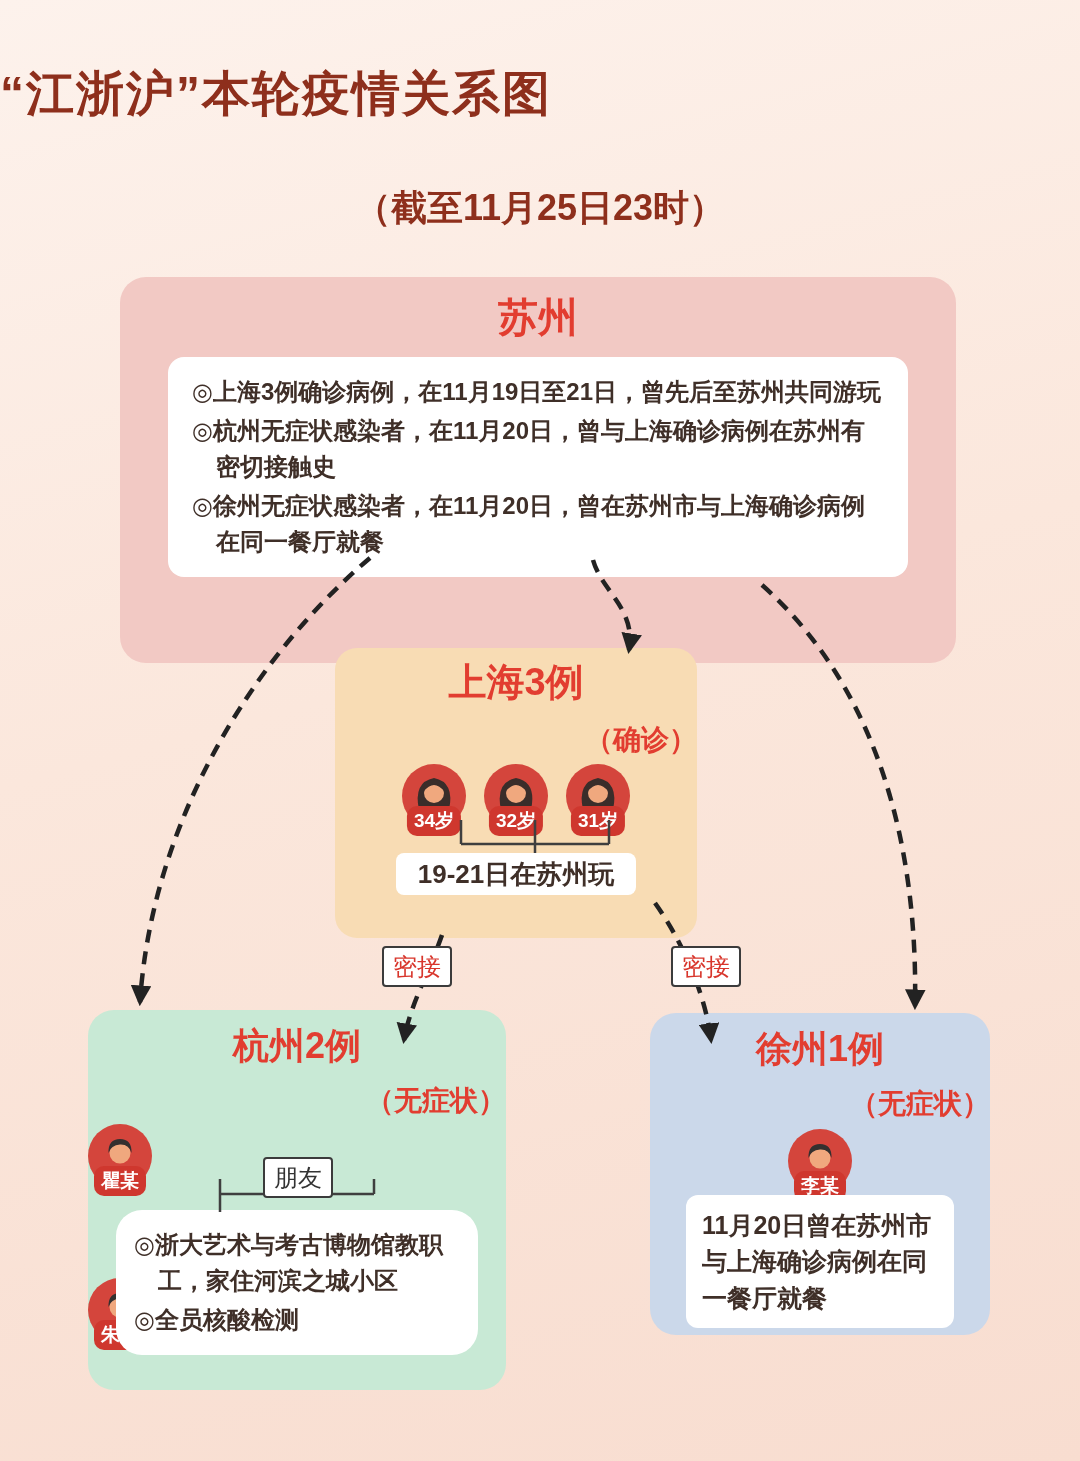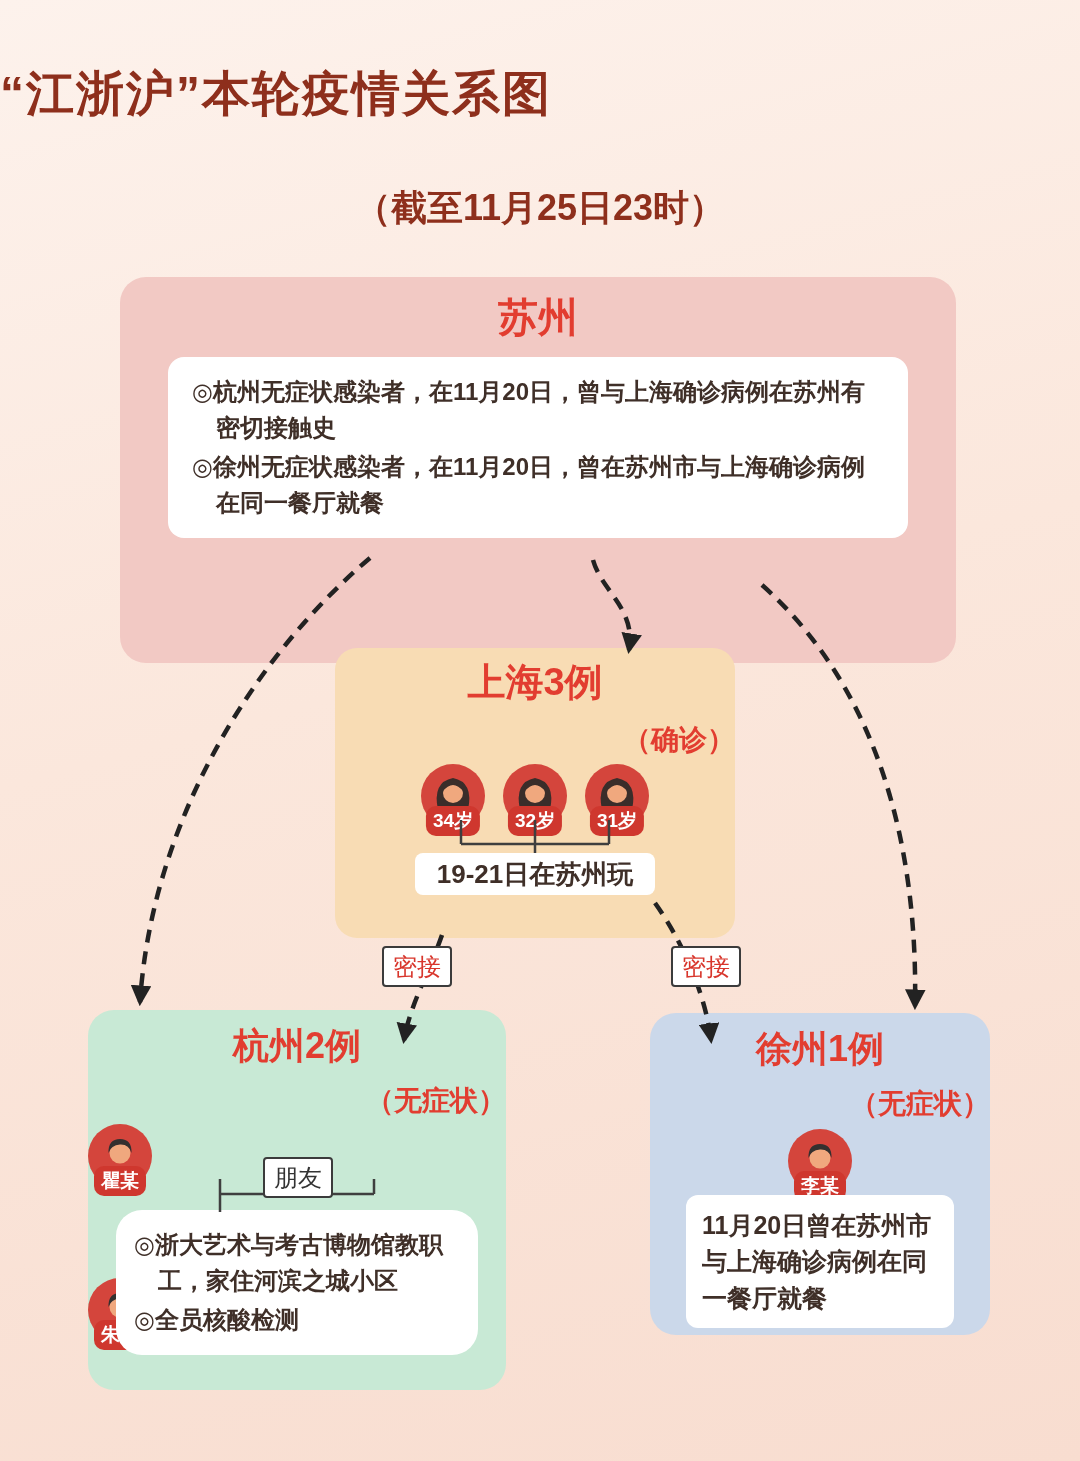--- a/index.html
+++ b/index.html
@@ -28,21 +28,21 @@
   .suzhou .panel-title { margin-top:16px; font-size:40px; }
   .suzhou-details {
     position:absolute; left:48px; right:48px; top:80px;
     background:#ffffff; border-radius:16px; padding:14px 24px;
   }
   .bullet {
     font-size:24px; line-height:1.5; color:#3f2f28; font-weight:600;
     padding-left:1em; text-indent:-1em; margin:3px 0;
   }
 
-  .shanghai { left:335px; top:648px; width:400px; height:290px; background:#f8dcb4; border-radius:22px; }
+  .shanghai { left:335px; top:648px; width:362px; height:290px; background:#f8dcb4; border-radius:22px; }
   .shanghai .panel-title { margin-top:12px; font-size:38px; }
 
   .hangzhou { left:88px; top:1010px; width:418px; height:380px; background:#c8e9d5; }
   .hangzhou .panel-title { margin-top:14px; font-size:36px; }
   .hangzhou-details {
     position:absolute; left:28px; right:28px; top:200px;
     background:#ffffff; border-radius:26px; padding:14px 18px;
   }
 
   .xuzhou { left:650px; top:1013px; width:340px; height:322px; background:#cbd8ea; }
@@ -93,20 +93,21 @@
 <body>
 
 <div class="canvas">
 
   <div class="page-title">“江浙沪”本轮疫情关系图</div>
   <div class="page-subtitle">（截至11月25日23时）</div>
 
   <div class="panel suzhou">
     <div class="panel-title">苏州</div>
     <div class="suzhou-details">
+      <div class="bullet">◎上海3例确诊病例，在11月19日至21日，曾先后至苏州共同游玩</div>
       <div class="bullet">◎杭州无症状感染者，在11月20日，曾与上海确诊病例在苏州有密切接触史</div>
       <div class="bullet">◎徐州无症状感染者，在11月20日，曾在苏州市与上海确诊病例在同一餐厅就餐</div>
     </div>
   </div>
 
   <div class="panel shanghai">
     <div class="panel-title">上海3例</div>
     <div class="panel-subtitle">（确诊）</div>
     <div class="people-row">
       <div class="avatar-wrap">

